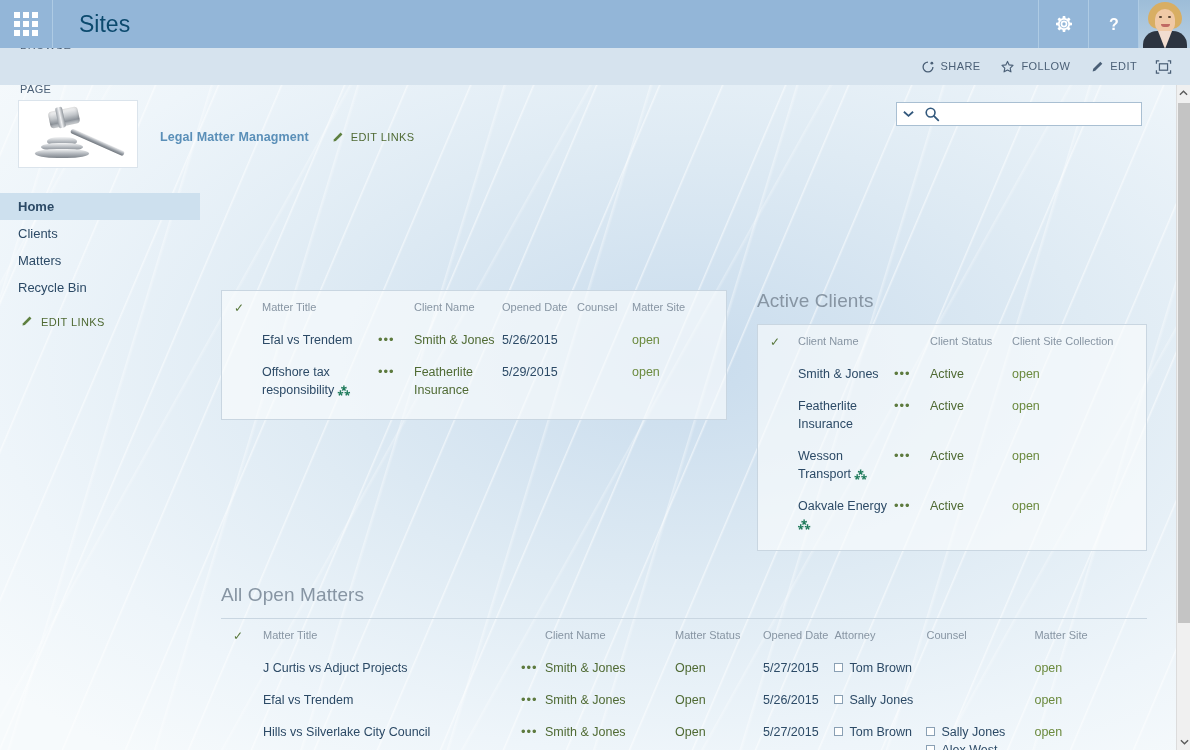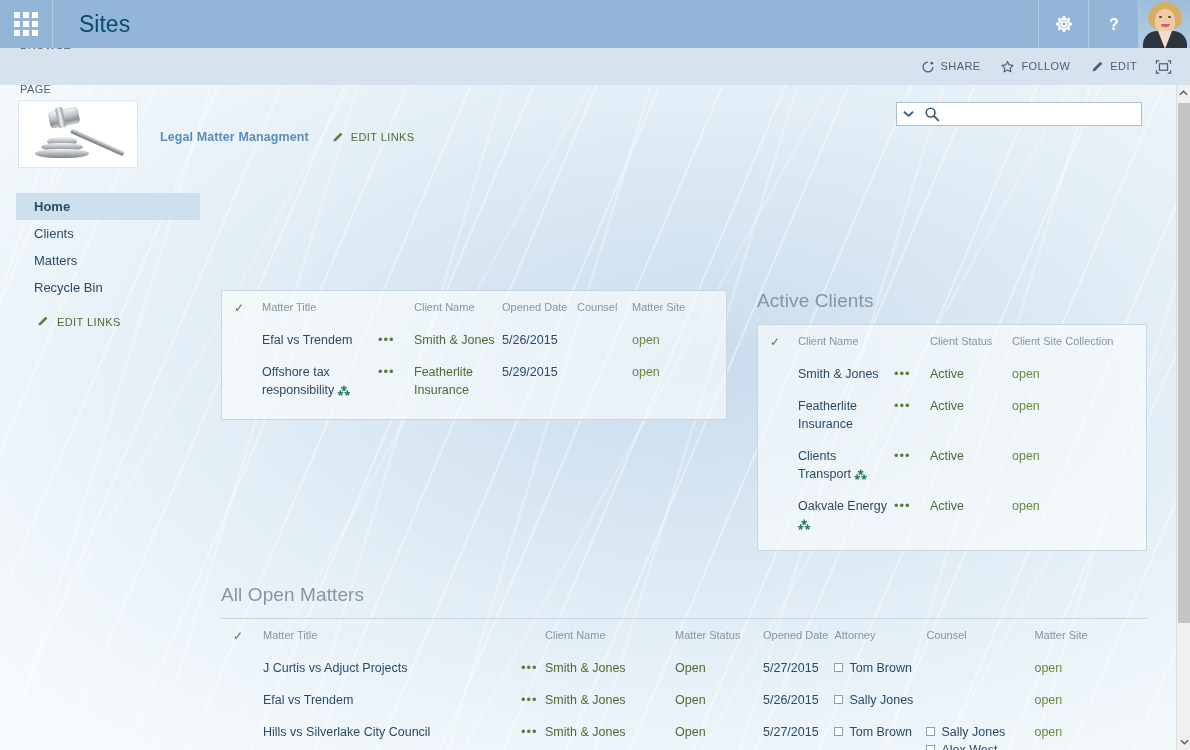--- a/index.html
+++ b/index.html
@@ -179,21 +179,21 @@
   #search-input {
     flex: 1; border: 0; outline: none; background: transparent;
     font-family: "Liberation Sans", sans-serif;
     font-size: 12px; color: #5d7590; padding: 0 8px; height: 100%;
   }
   #search-input::placeholder { color: #7f93a8; }
   .search-caret { width: 22px; display: flex; align-items: center; justify-content: center; cursor: pointer; }
   .search-go { width: 26px; display: flex; align-items: center; justify-content: center; cursor: pointer; }
 
   
-  #leftnav { position: absolute; left: 0; top: 108px; width: 200px; padding-left: 16px; }
+  #leftnav { position: absolute; left: 0; top: 108px; width: 200px; }
   .nav-item {
     height: 27px; display: flex; align-items: center;
     padding-left: 18px; font-size: 13px; color: #2c4a66; cursor: pointer;
   }
   .nav-item.selected { background: #cde0ee; font-weight: bold; }
   .nav-edit {
     margin-top: 14px; display: flex; align-items: center; gap: 8px;
     padding-left: 20px; cursor: pointer;
   }
   .nav-edit .lbl { font-size: 11px; color: #4f6a33; letter-spacing: .4px; }
@@ -516,21 +516,21 @@
               <td>
                 <span class="lnk-green">Active</span>
               </td>
               <td>
                 <span class="lnk-open">open</span>
               </td>
             </tr>
             <tr>
               <td class="check-col"></td>
               <td>
-                <span class="lnk-dark">Clients Transport</span>
+                <span class="lnk-dark">Wesson Transport</span>
                 <span class="newbadge">⁂</span>
               </td>
               <td>
                 <span class="ellipsis">•••</span>
               </td>
               <td>
                 <span class="lnk-green">Active</span>
               </td>
               <td>
                 <span class="lnk-open">open</span>

